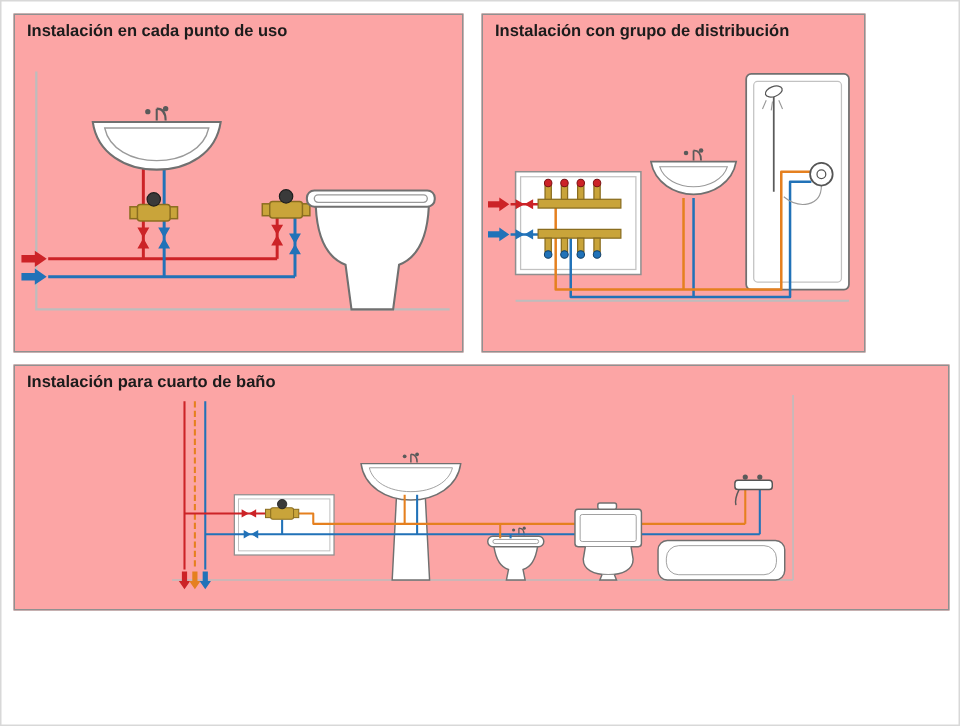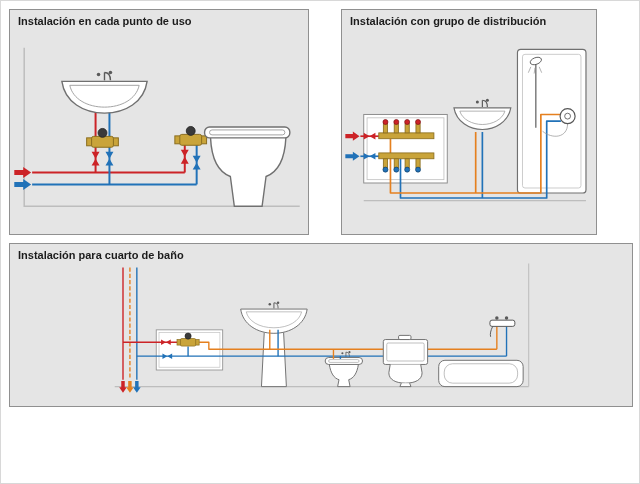--- a/index.html
+++ b/index.html
@@ -3,21 +3,21 @@
 <meta charset="utf-8">
 <style>
   :root{
     --hot:#cc2327; --cold:#2172b8; --mixed:#e5801f;
     --brass:#c9a43a; --brass-dark:#8a6d1f;
     --fixture:#707070; --wall:#bdbdbd; --panel-border:#909090; --title-text:#1c1c1c;
   }
   *{box-sizing:border-box}
   html,body{margin:0;padding:0;background:#fff;font-family:"Liberation Sans",sans-serif}
   .page{position:relative;width:640px;height:484px;background:#fff;border:1px solid #d8d8d8;overflow:hidden}
-  .panel{position:absolute;border:1px solid var(--panel-border);background:#e5e5e5}
+  .panel{position:absolute;border:1px solid var(--panel-border);background:#fca5a5}
   .panel-title{position:absolute;top:5px;left:8px;font-size:11px;font-weight:bold;color:var(--title-text);z-index:2}
   svg.diagram{position:absolute;left:0;top:0;width:100%;height:100%}
   .pipe{fill:none;stroke-width:2;stroke-linejoin:round;stroke-linecap:butt}
   .pipe.hot{stroke:var(--hot)}
   .pipe.cold{stroke:var(--cold)}
   .pipe.mix{stroke:var(--mixed)}
   .pipe.dashed{stroke-dasharray:6 3}
   .fixture{fill:#fff;stroke:var(--fixture);stroke-width:1.4}
   .thin{stroke-width:0.9;stroke:#9a9a9a;fill:none}
   .wall{fill:none;stroke:var(--wall);stroke-width:1.5}
@@ -110,21 +110,21 @@
 
       <g class="hot" transform="translate(4,164)">
           <use href="#arrow"></use>
         </g>
       <g class="cold" transform="translate(4,176)">
           <use href="#arrow"></use>
         </g>
     </svg>
   </div>
 
-  <div class="panel" style="left:340px;top:8px;width:256px;height:226px">
+  <div class="panel" style="left:320px;top:8px;width:256px;height:226px">
     <div class="panel-title">Instalación con grupo de distribución</div>
     <svg class="diagram" viewBox="0 0 304 226">
       <path class="wall" d="M26 207 H292"></path>
 
       <g>
         <rect class="fixture" x="210" y="26" width="82" height="172" rx="4"></rect>
         <rect class="box-inner" x="216" y="32" width="70" height="160" rx="3"></rect>
       </g>
 
       <g>

